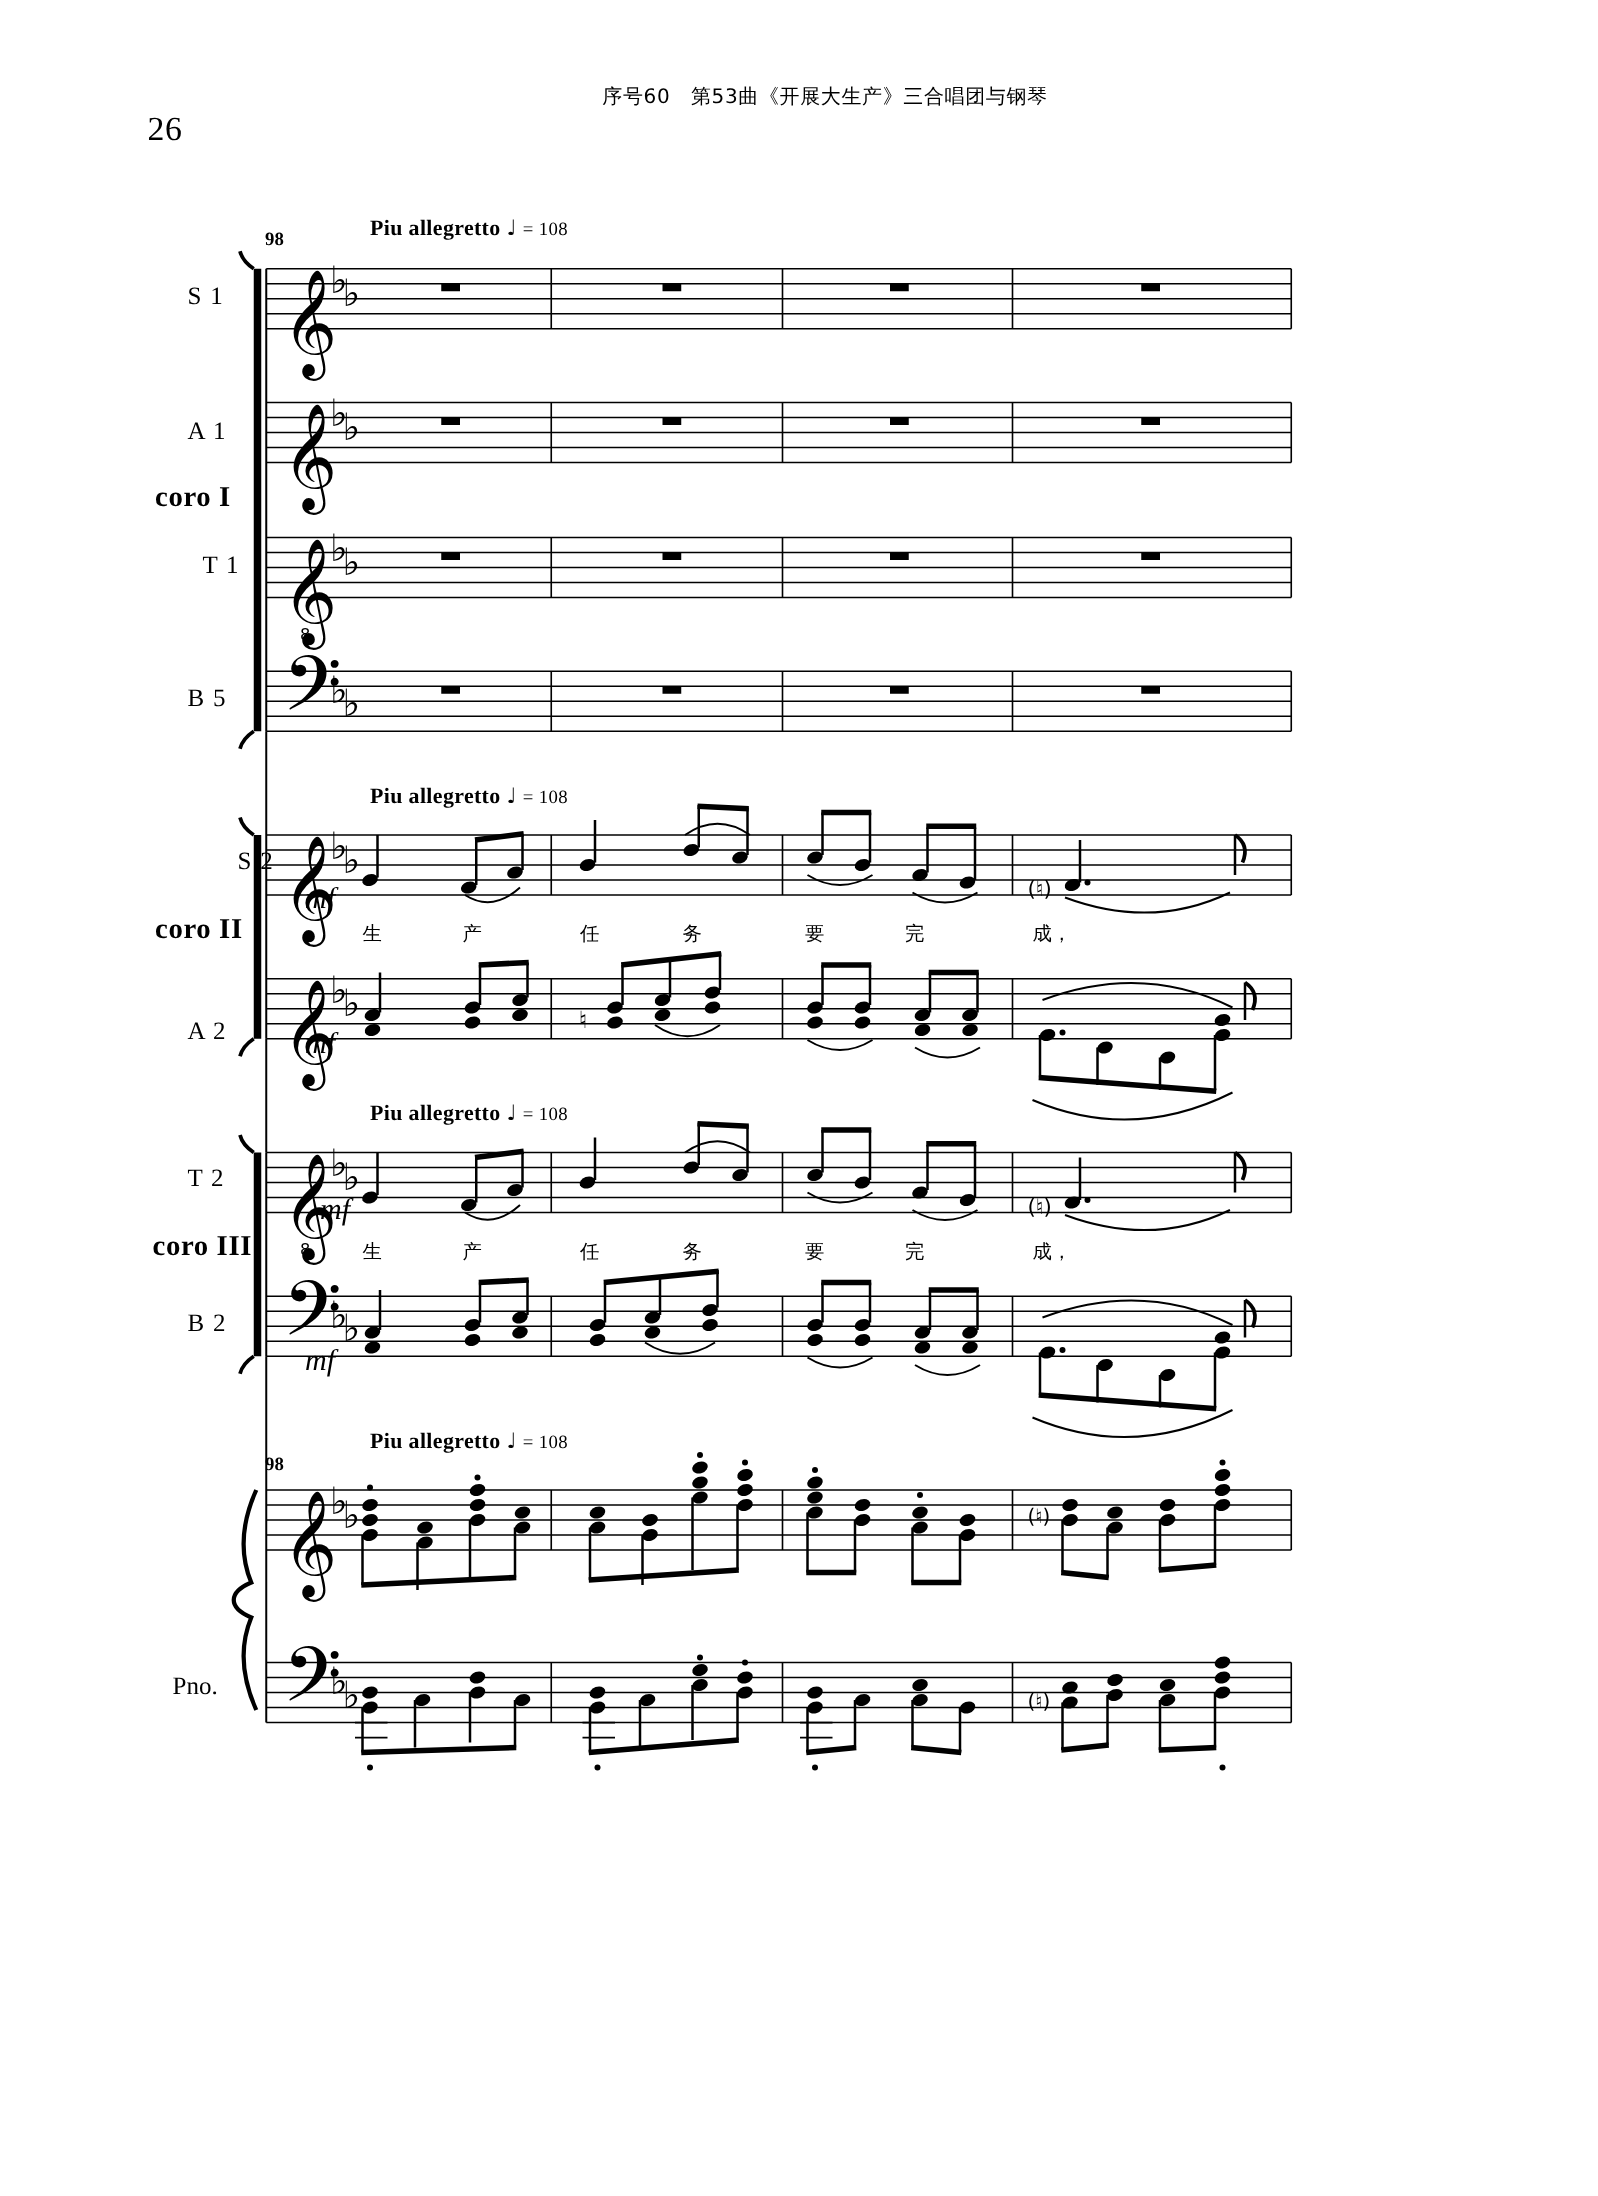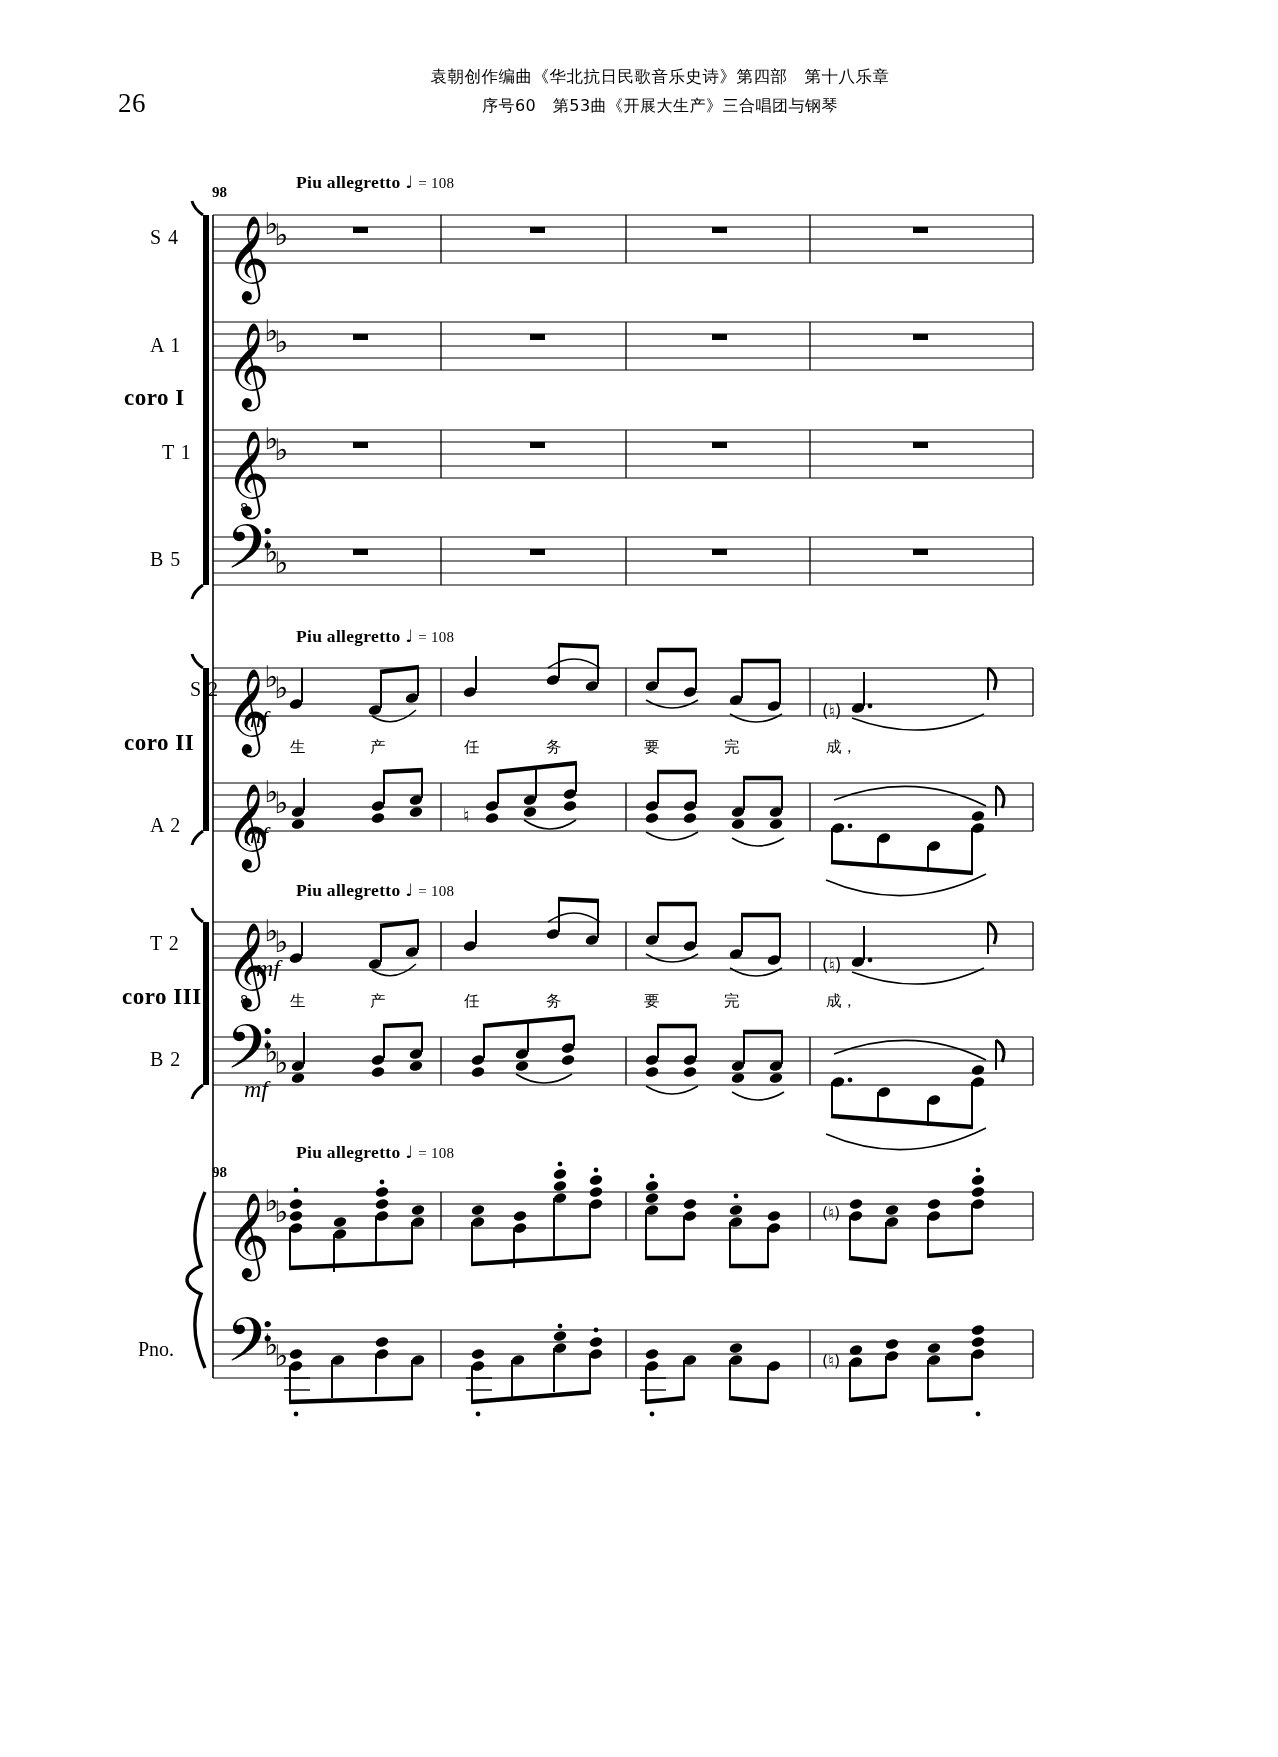--- a/index.html
+++ b/index.html
@@ -98,21 +98,20 @@
   .quarter-note-glyph {
     font-family: "DejaVu Sans", sans-serif;
     font-size: 17px;
   }
 </style>
 </head>
 <body>
 
 <div id="page-number">26</div>
 <div id="header-title">
-  <div class="line1">袁朝创作编曲《华北抗日民歌音乐史诗》第四部　第十八乐章</div>
   <div class="line2">序号60　第53曲《开展大生产》三合唱团与钢琴</div>
 </div>
 
 <svg id="score" viewBox="0 0 1278 1757" xmlns="http://www.w3.org/2000/svg">
   <defs>
 
     <g id="staff5">
       <line x1="0" y1="0" x2="820" y2="0" stroke="#000" stroke-width="1.2"></line>
       <line x1="0" y1="12" x2="820" y2="12" stroke="#000" stroke-width="1.2"></line>
       <line x1="0" y1="24" x2="820" y2="24" stroke="#000" stroke-width="1.2"></line>
@@ -672,21 +671,21 @@
     </g>
   </g>
 </svg>
 
 <div class="lbl measure-num" style="left:212px; top:184px;">98</div>
 <div class="lbl tempo" style="left:296px; top:172px;">
   <span>Piu  allegretto</span>
   <span class="quarter-note-glyph">♩</span>
   <span class="eq">= 108</span>
 </div>
-<div class="lbl part-label" style="left:150px; top:226px;">S 4</div>
+<div class="lbl part-label" style="left:150px; top:226px;">S 1</div>
 <div class="lbl part-label" style="left:150px; top:334px;">A 1</div>
 <div class="lbl part-label" style="left:150px; top:441px;margin-left:12px;">T 1</div>
 <div class="lbl part-label" style="left:150px; top:548px;">B 5</div>
 <div class="lbl coro-label" style="left:124px; top:385px;">coro I</div>
 
 <div class="lbl tempo" style="left:296px; top:626px;">
   <span>Piu  allegretto</span>
   <span class="quarter-note-glyph">♩</span>
   <span class="eq">= 108</span>
 </div>

